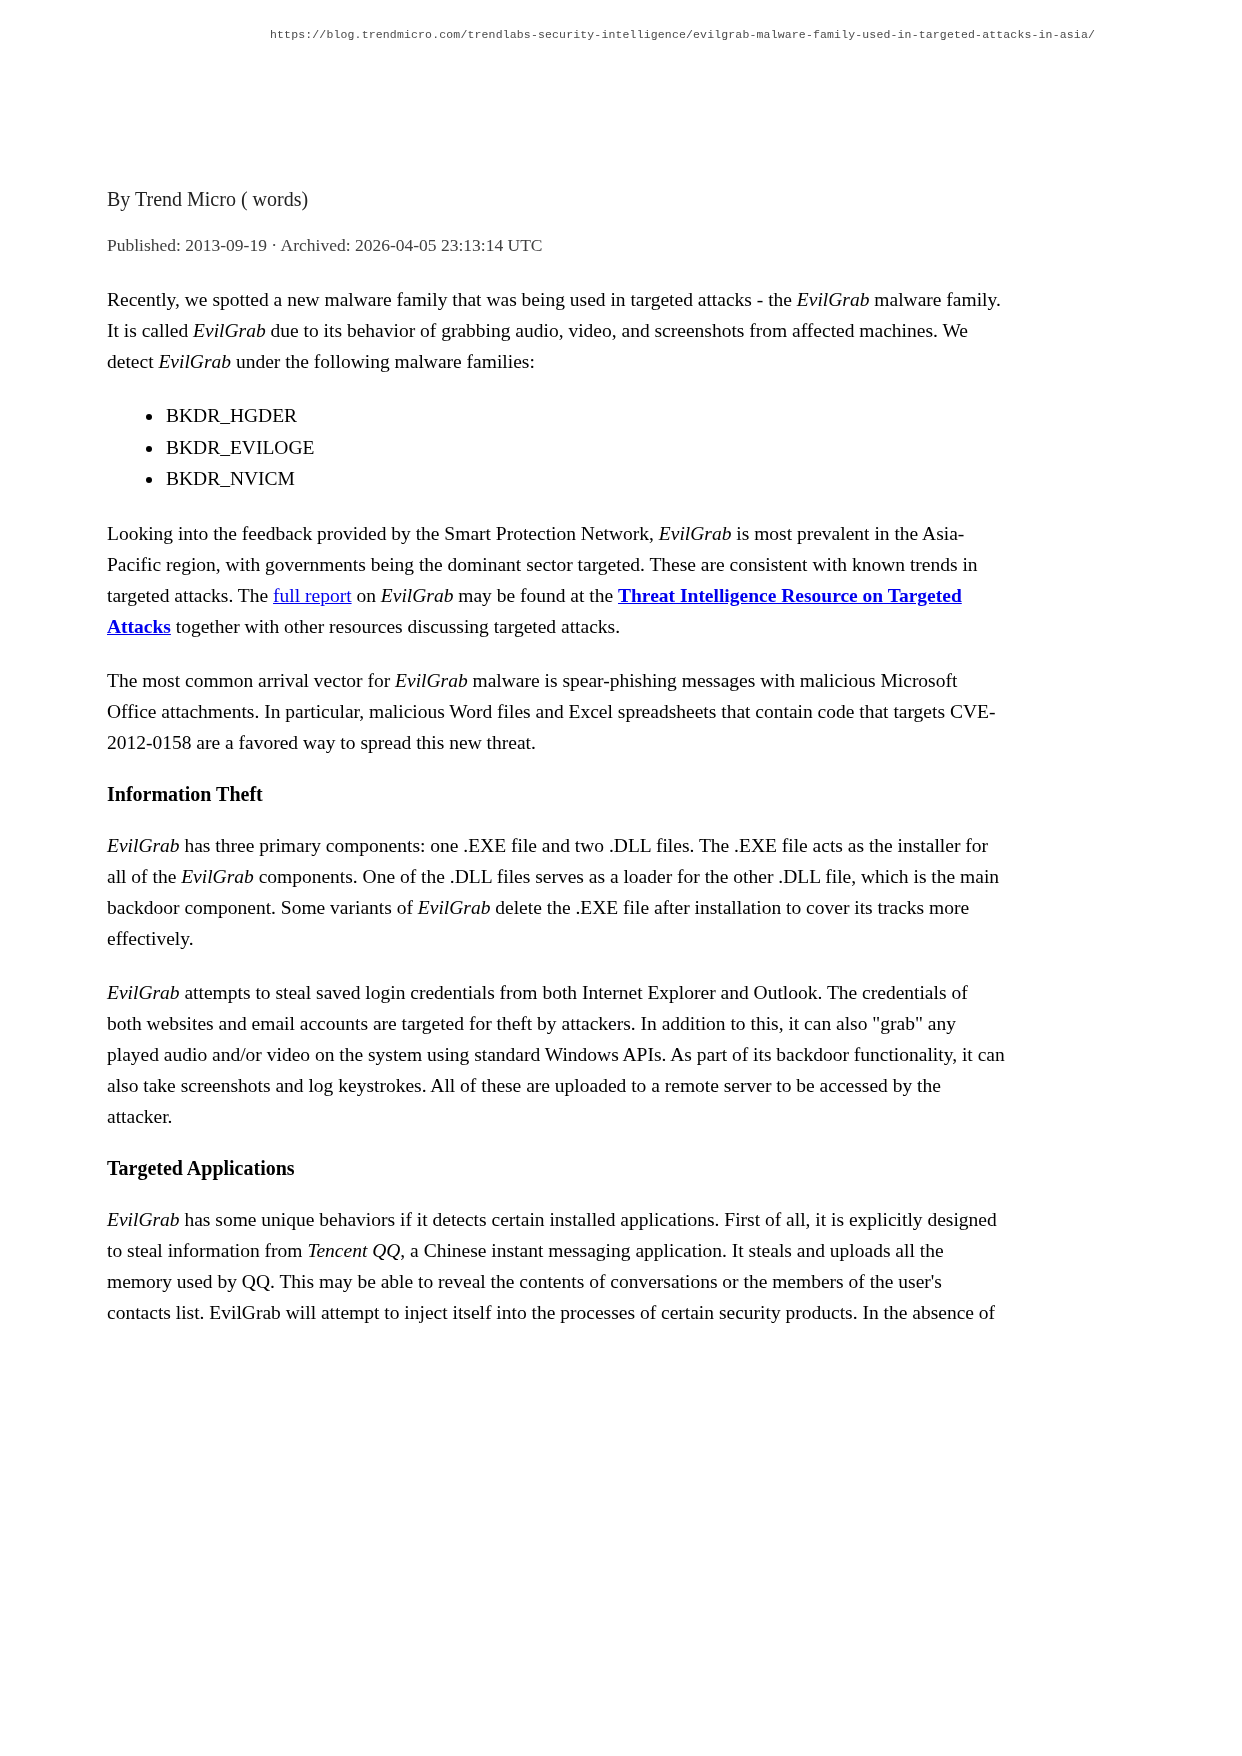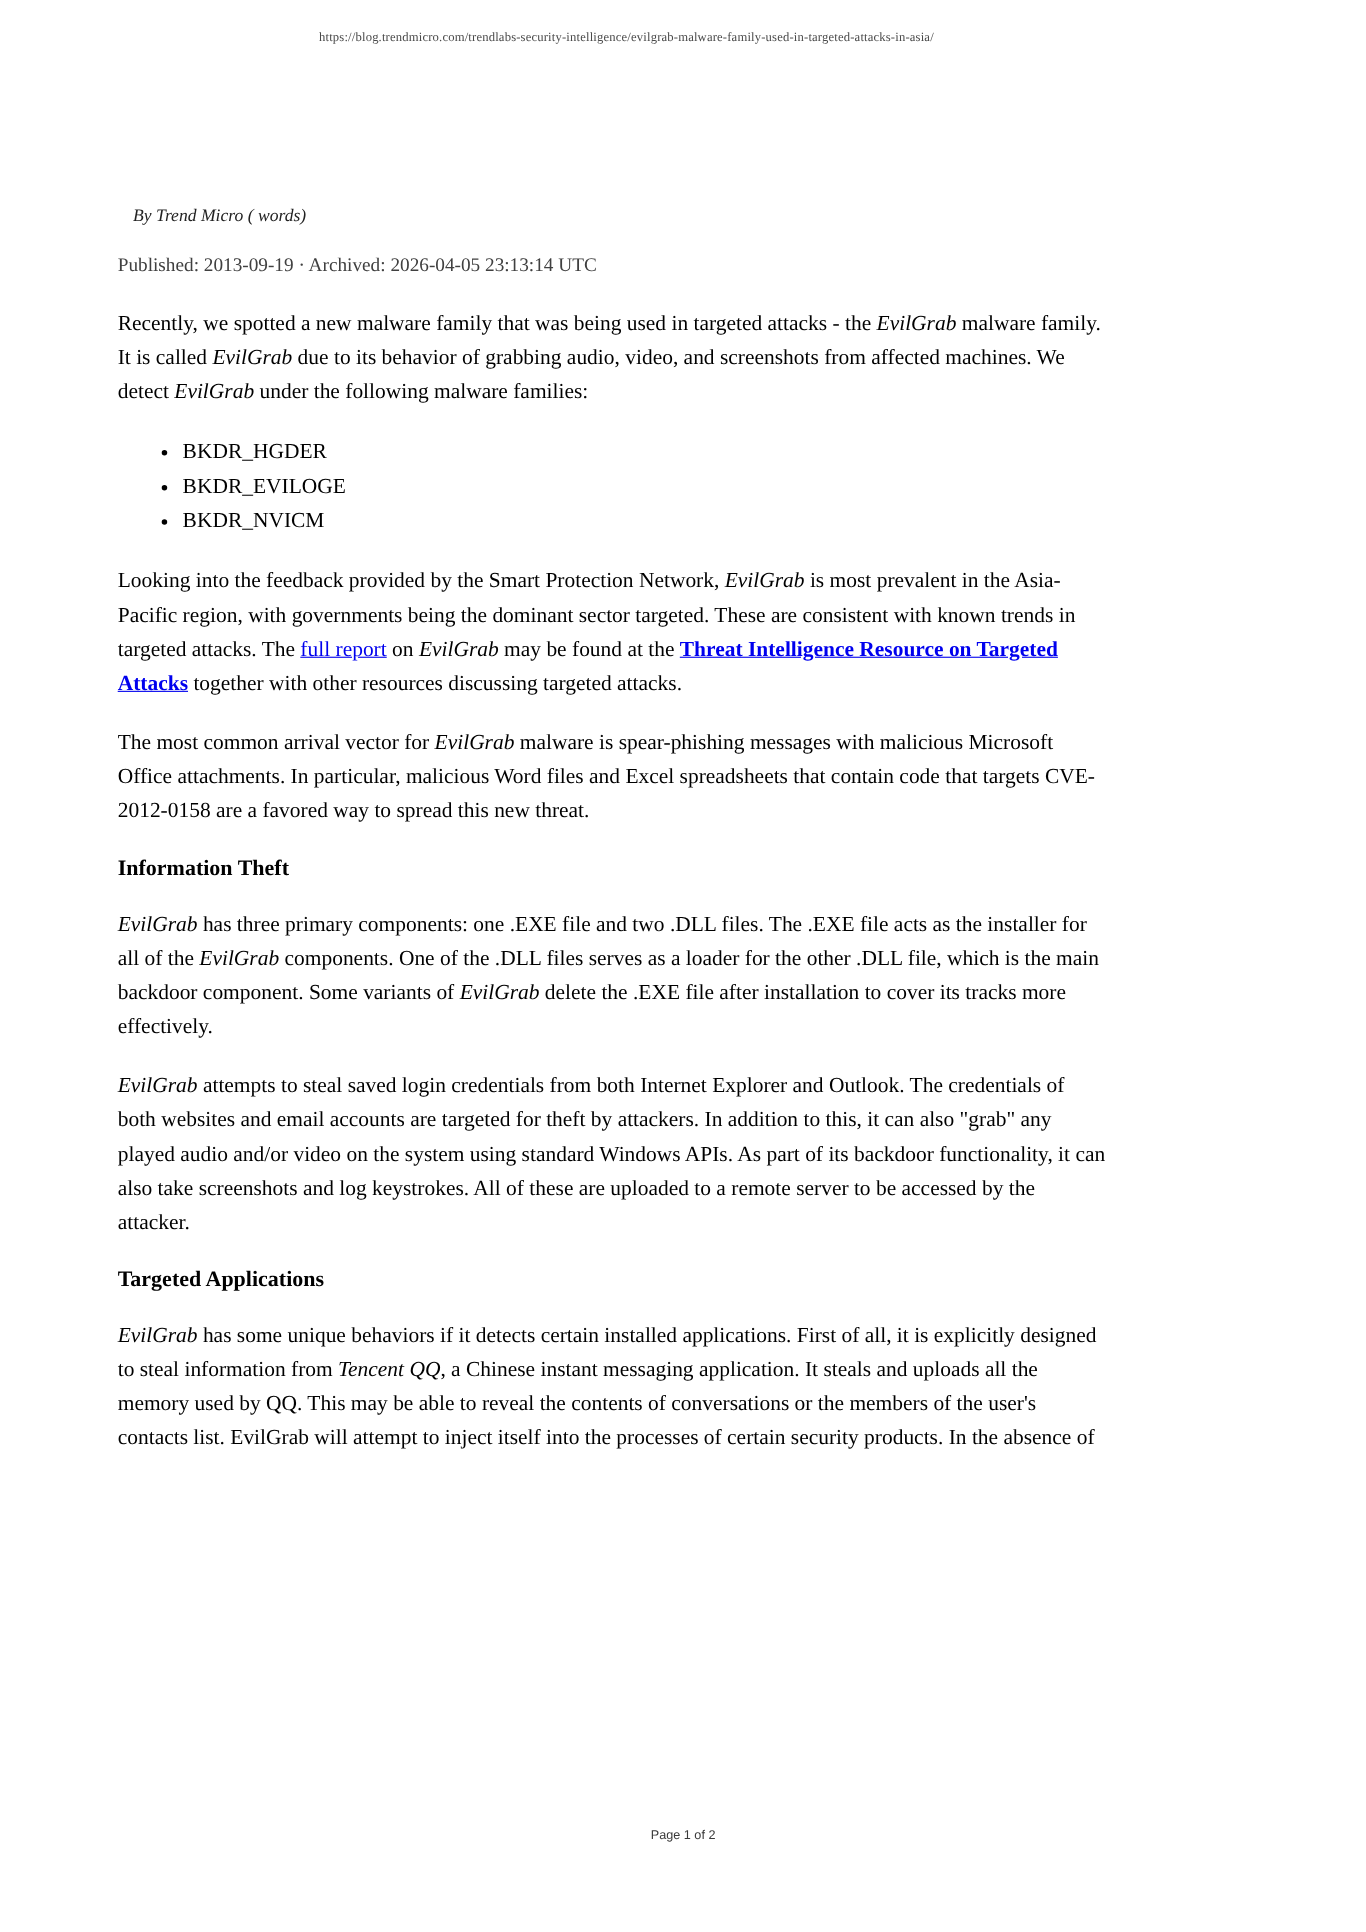--- a/index.html
+++ b/index.html
@@ -9,44 +9,43 @@
     width: 1242px;
     height: 1756px;
     background: #ffffff;
     font-family: "Liberation Serif", "DejaVu Serif", serif;
     color: #000000;
     overflow: hidden;
   }
   .url-header {
     position: absolute;
     top: 28px;
-    left: 290px;
-    font-family: Liberation Serif, serif;
+    left: 270px;
+    font-family: Liberation Mono, monospace;
     font-size: 11.5px;
     color: #4a4a4a;
     letter-spacing: 0.15px;
   }
   .article {
     position: absolute;
     top: 188px;
     left: 107px;
     width: 900px;
   }
   h1.title {
     margin: 0 0 30px 0;
     font-size: 30px;
     line-height: 1.25;
     font-weight: bold;
     color: #000000;
   }
   .byline {
-    margin: 0 0 24px 14px;
-    font-size: 16px;
+    margin: 0 0 24px 0;
+    font-size: 20px;
     color: #222222;
-    font-style: italic;
   }
   .meta {
     margin: 0 0 28px 0;
     font-size: 17.5px;
     color: #404040;
   }
   #article-body p {
     margin: 0 0 23px 0;
     font-size: 19.5px;
     line-height: 31px;
@@ -110,15 +109,14 @@
         <p><span>Looking into the feedback provided by the Smart Protection Network, </span><em>EvilGrab</em><span> is most prevalent in the Asia-Pacific region, with governments being the dominant sector targeted. These are consistent with known trends in targeted attacks. The </span><a class="link">full report</a><span> on </span><em>EvilGrab</em><span> may be found at the </span><a class="link-bold">Threat Intelligence Resource on Targeted Attacks</a><span> together with other resources discussing targeted attacks.</span></p>
         <p><span>The most common arrival vector for </span><em>EvilGrab</em><span> malware is spear-phishing messages with malicious Microsoft Office attachments. In particular, malicious Word files and Excel spreadsheets that contain code that targets CVE-2012-0158 are a favored way to spread this new threat.</span></p>
         <h2>Information Theft</h2>
         <p><em>EvilGrab</em><span> has three primary components: one .EXE file and two .DLL files. The .EXE file acts as the installer for all of the </span><em>EvilGrab</em><span> components. One of the .DLL files serves as a loader for the other .DLL file, which is the main backdoor component. Some variants of </span><em>EvilGrab</em><span> delete the .EXE file after installation to cover its tracks more effectively.</span></p>
         <p><em>EvilGrab</em><span> attempts to steal saved login credentials from both Internet Explorer and Outlook. The credentials of both websites and email accounts are targeted for theft by attackers. In addition to this, it can also "grab" any played audio and/or video on the system using standard Windows APIs. As part of its backdoor functionality, it can also take screenshots and log keystrokes. All of these are uploaded to a remote server to be accessed by the attacker.</span></p>
         <h2>Targeted Applications</h2>
         <p><em>EvilGrab</em><span> has some unique behaviors if it detects certain installed applications. First of all, it is explicitly designed to steal information from </span><em>Tencent QQ</em><span>, a Chinese instant messaging application. It steals and uploads all the memory used by QQ. This may be able to reveal the contents of conversations or the members of the user's contacts list. EvilGrab will attempt to inject itself into the processes of certain security products. In the absence of</span></p>
       </div>
   </main>
 
-  <div class="footer">Page 1 of 2</div>
 
 </div>
 
 </body></html>

